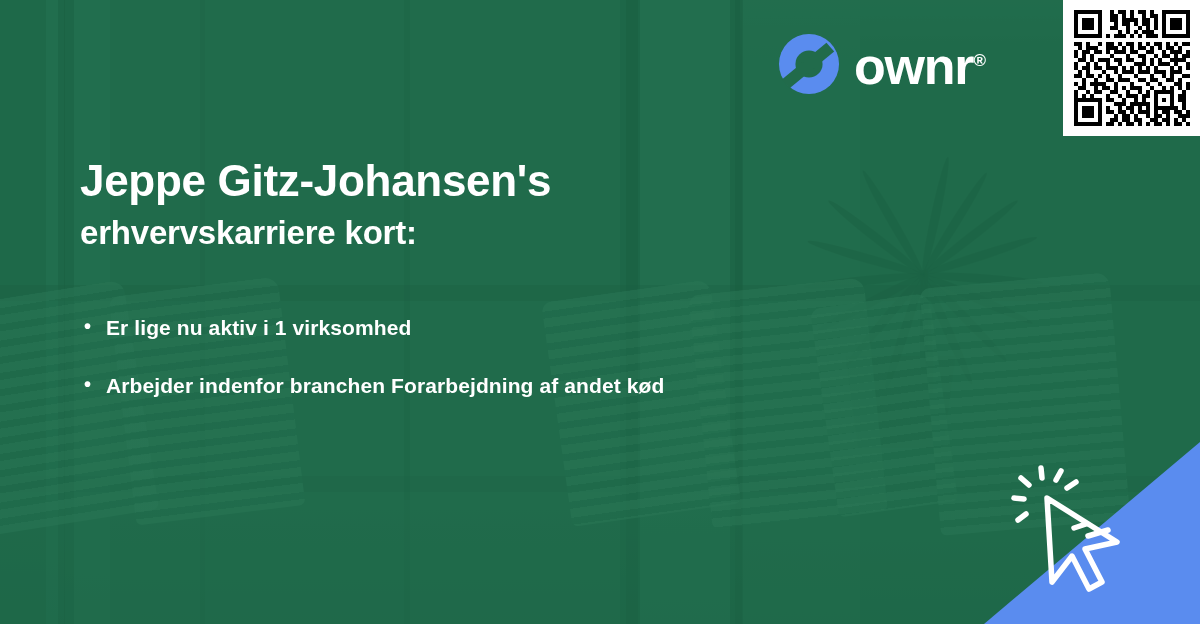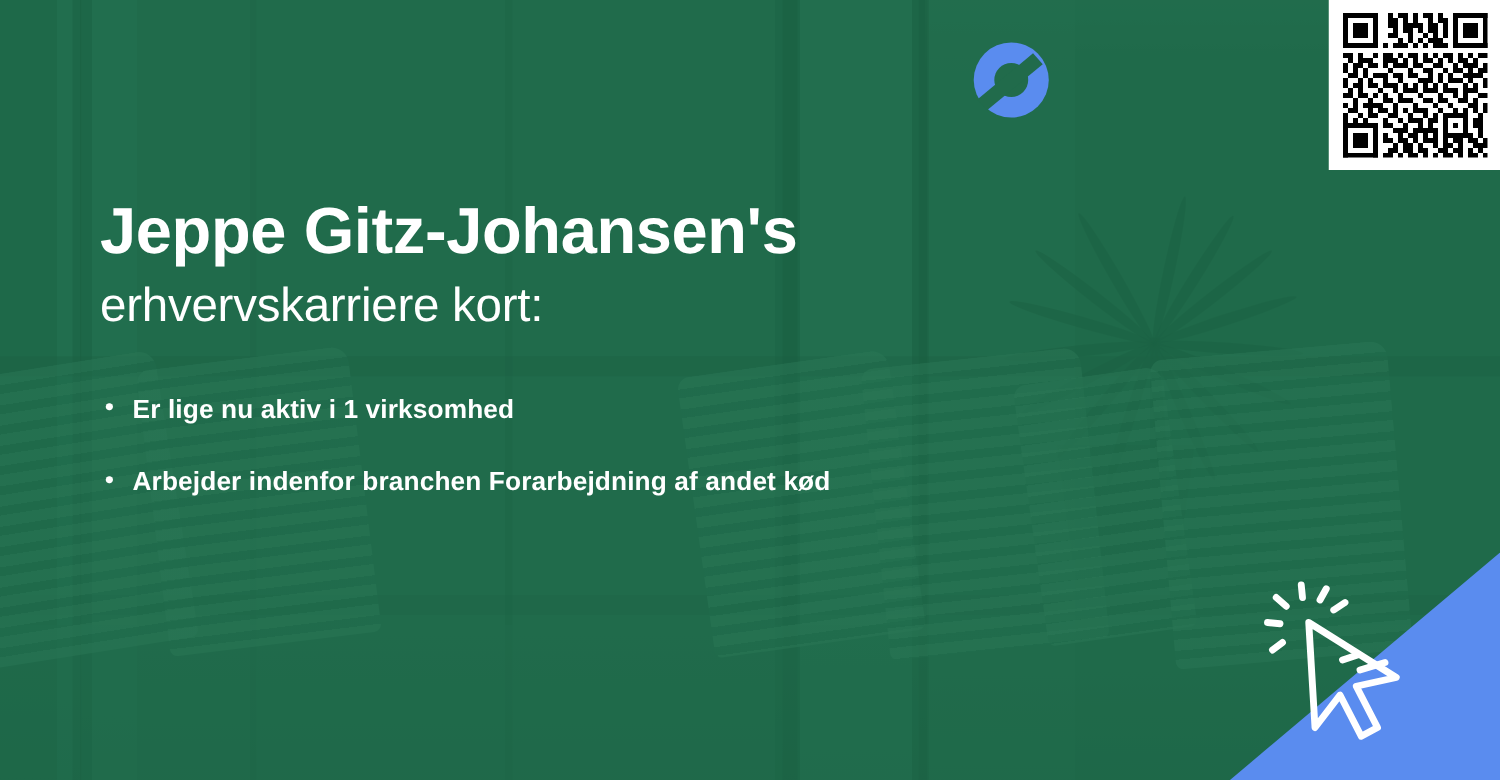--- a/index.html
+++ b/index.html
@@ -163,29 +163,29 @@
   }
 
   
   .headline {
     position: absolute;
     left: 80px; top: 155px;
     width: 780px;
     color: #ffffff;
   }
   .headline-line1 {
-    font-size: 52px;
+    font-size: 44px;
     font-weight: bold;
     line-height: 1.18;
     letter-spacing: -0.3px;
     margin: 0;
   }
   .headline-line2 {
-    font-size: 38px;
-    font-weight: normal;
+    font-size: 33px;
+    font-weight: bold;
     line-height: 1.22;
     letter-spacing: -0.2px;
     margin: 6px 0 0 0;
   }
 
   
   .bullets {
     position: absolute;
     left: 80px; top: 312px;
     width: 790px;
@@ -516,20 +516,21 @@
     </svg>
   </div>
 
   <div class="logo">
     <svg class="logo-mark" viewBox="0 0 64 64">
       <circle cx="32" cy="32" r="31" fill="#5a8cef"></circle>
       <circle cx="32" cy="32" r="14" fill="#216b4b"></circle>
       <path d="M4 48 L50 10 L58 19 L12 57 Z" fill="#216b4b"></path>
       <circle cx="32" cy="32" r="13.5" fill="none" stroke="#5a8cef" stroke-width="0"></circle>
     </svg>
+    <div class="logo-word"><span>ownr</span><span class="logo-reg">®</span></div>
   </div>
 
   <div class="headline">
     <h1 class="headline-line1">Jeppe Gitz-Johansen's</h1>
     <h2 class="headline-line2">erhvervskarriere kort:</h2>
   </div>
 
   <ul class="bullets">
     <li class="bullet">Er lige nu aktiv i 1 virksomhed</li>
     <li class="bullet">Arbejder indenfor branchen Forarbejdning af andet kød</li>

